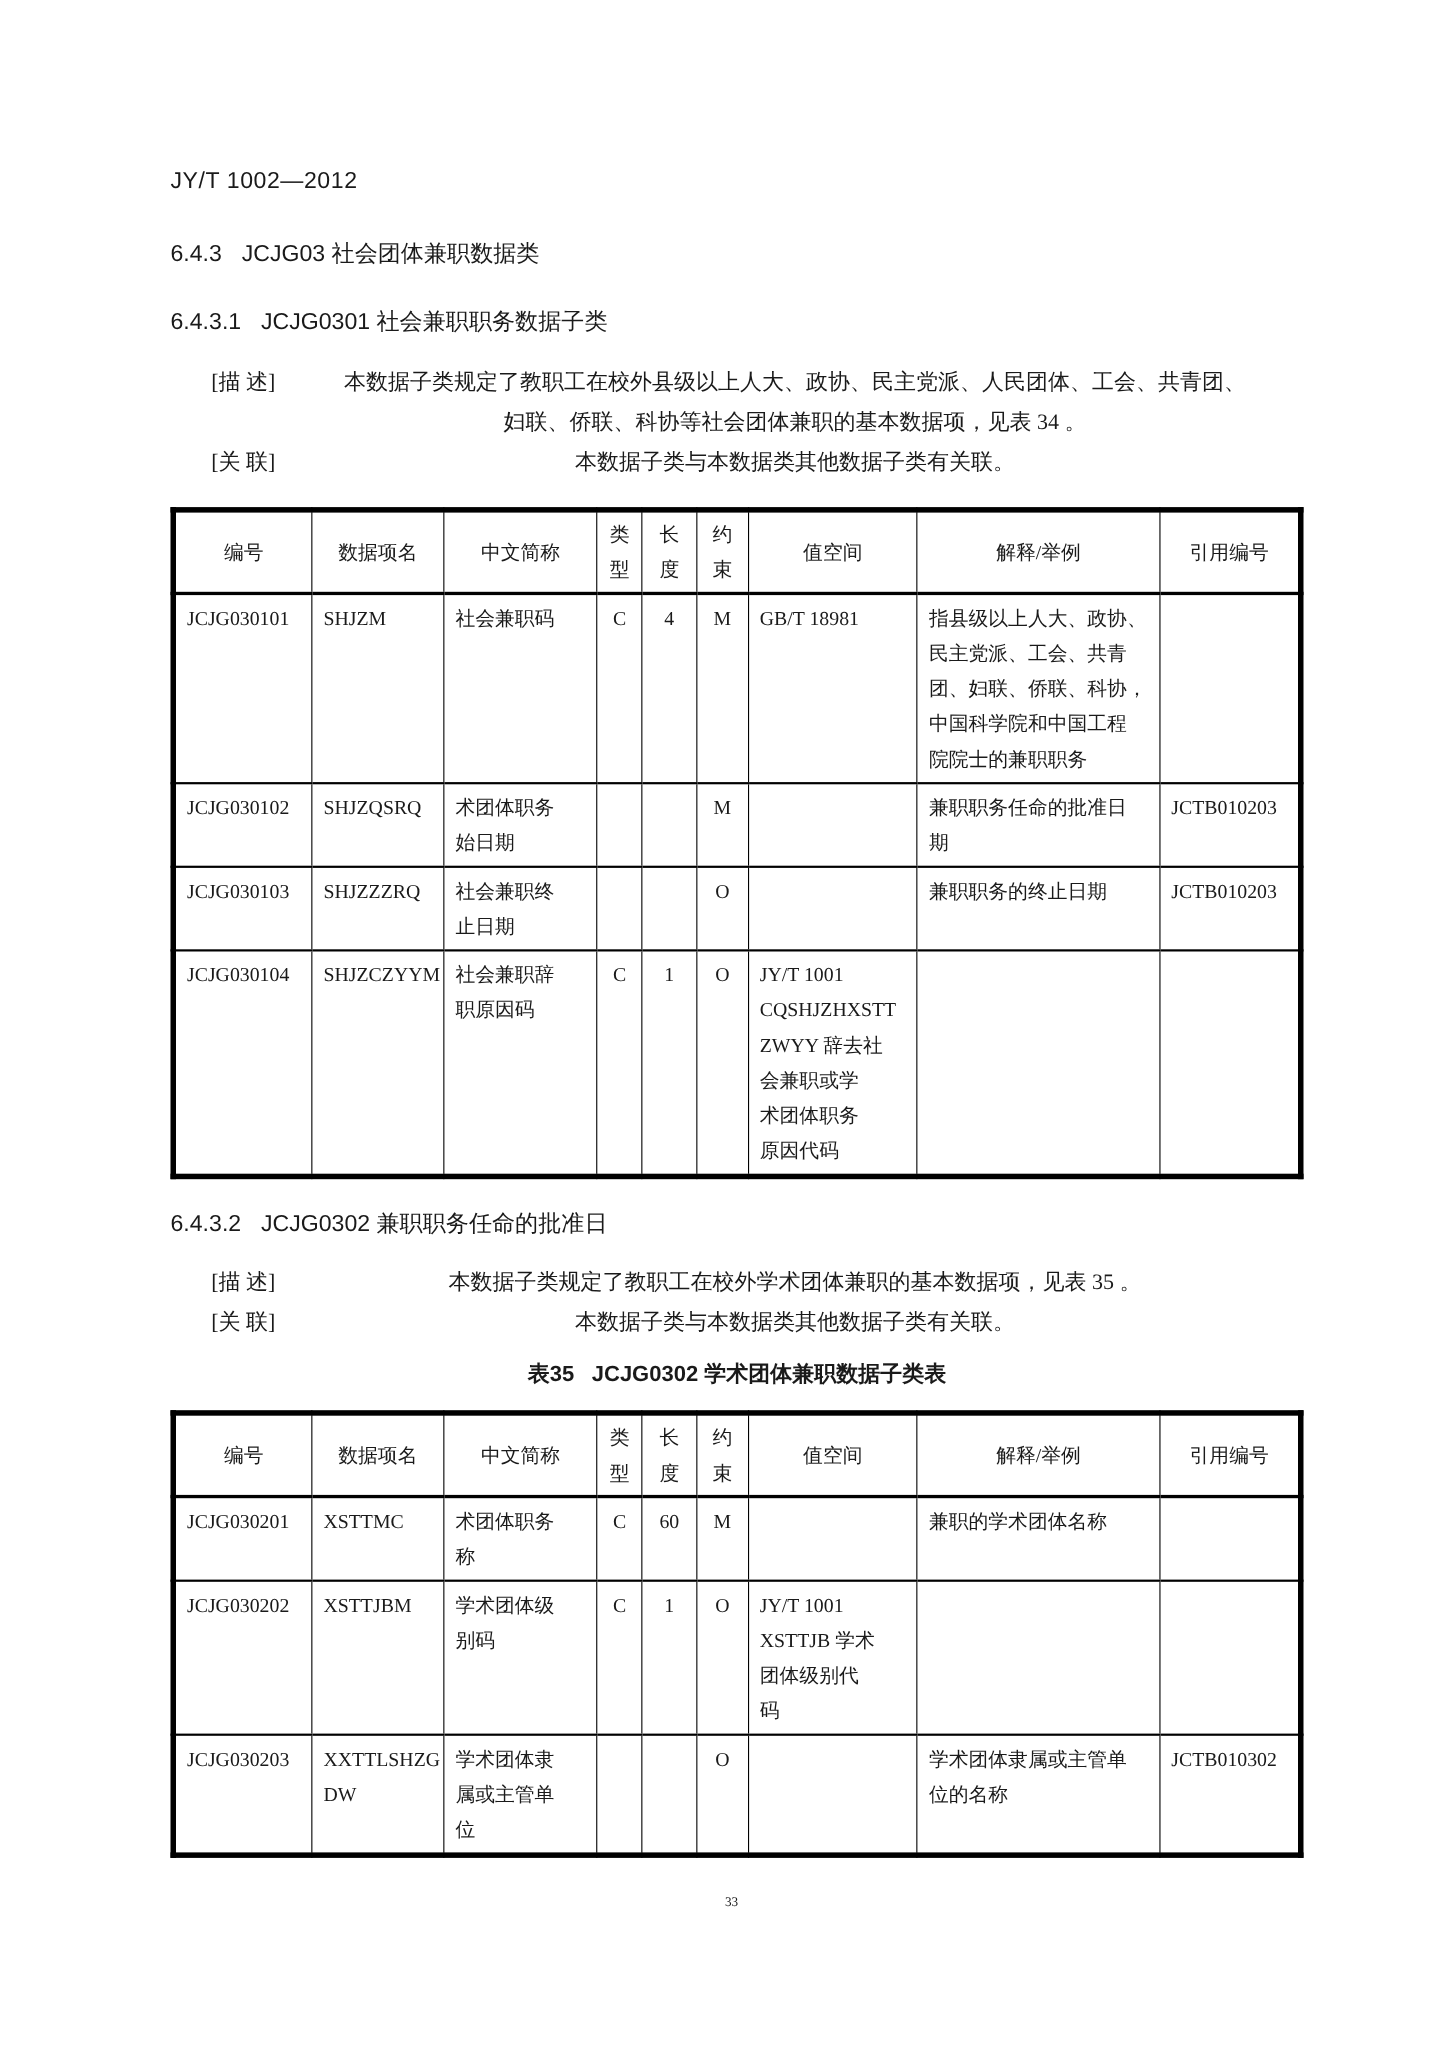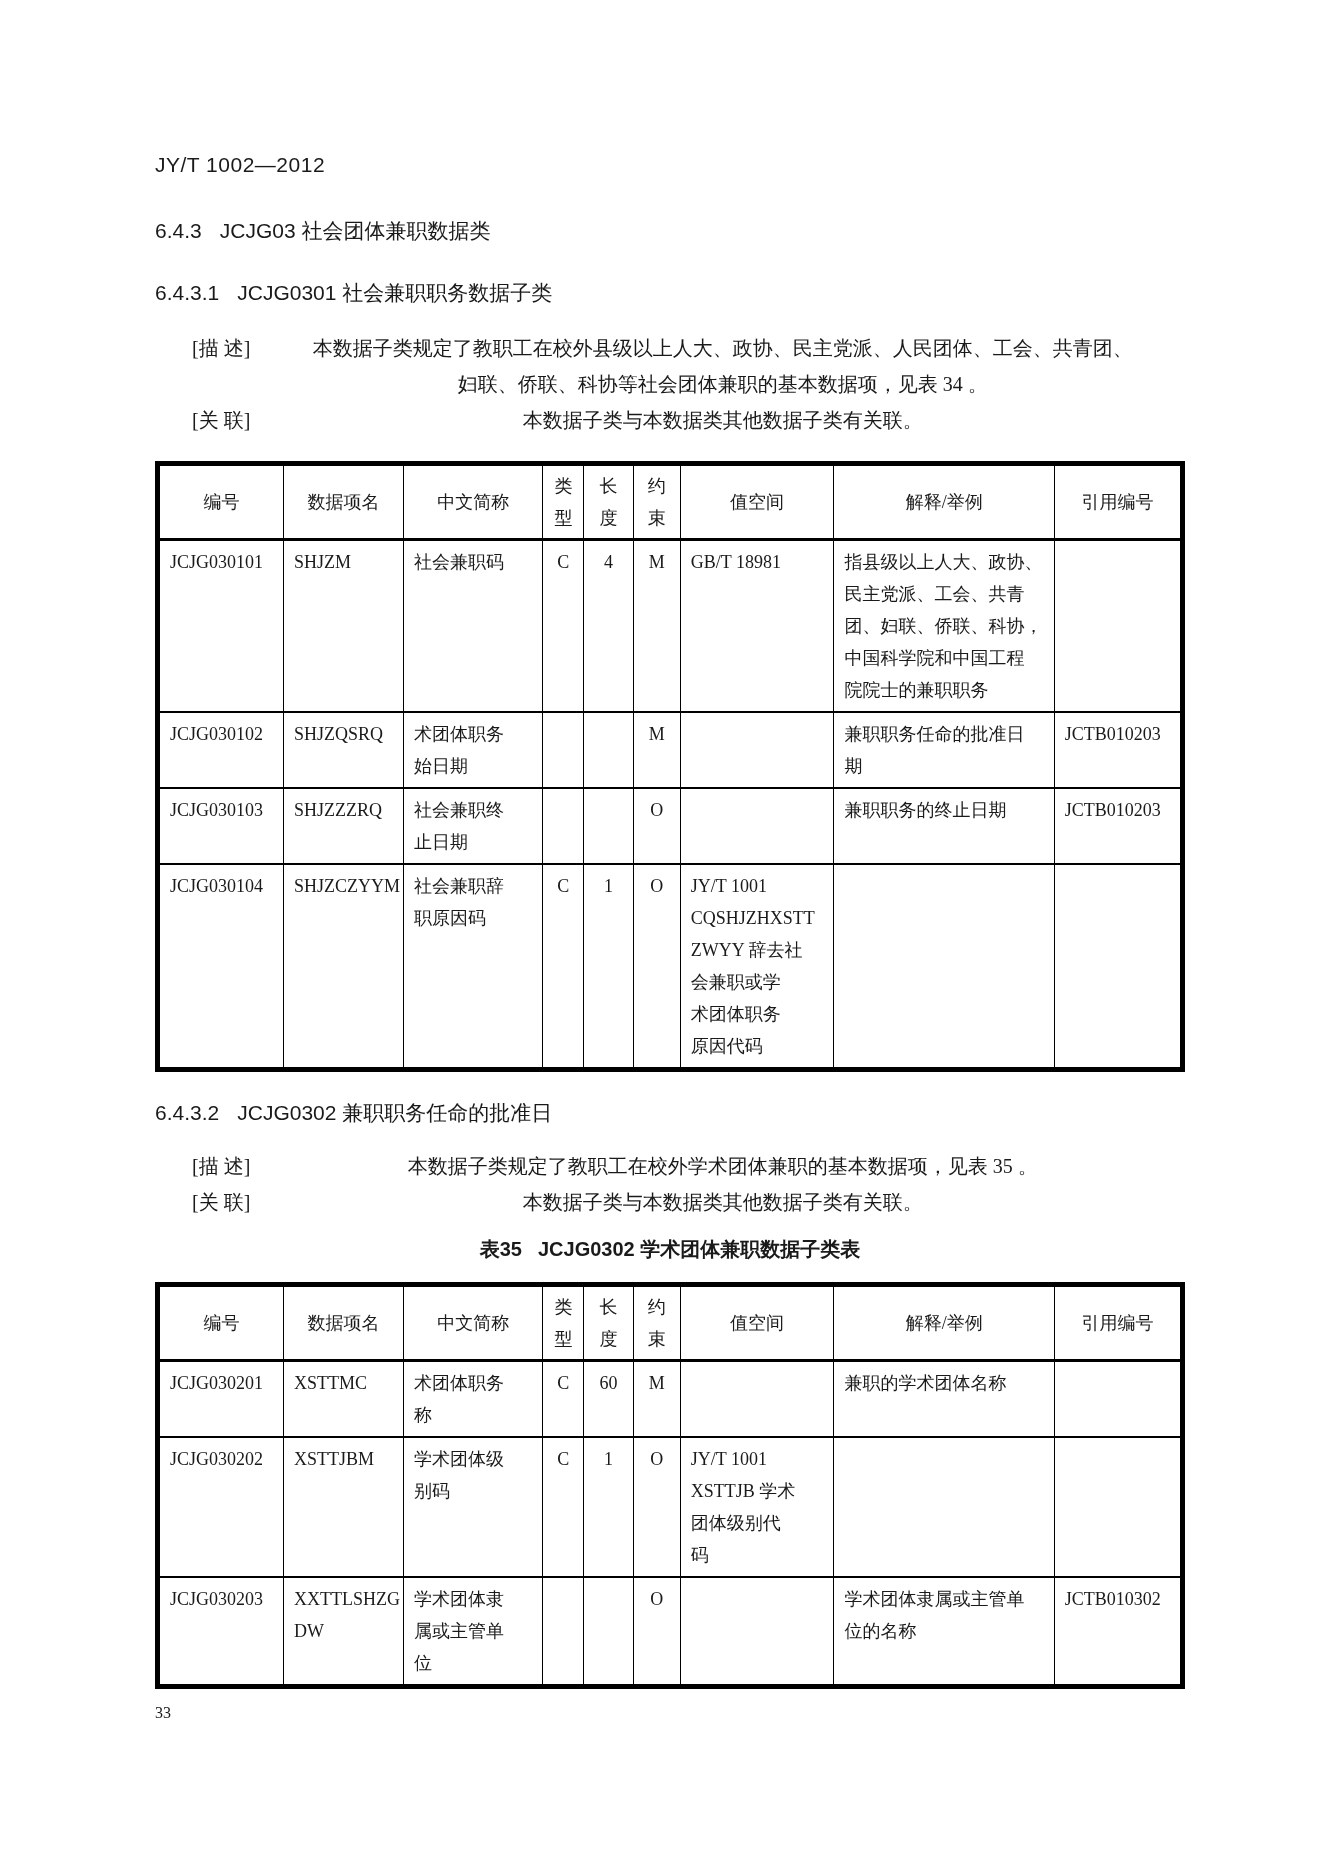--- a/index.html
+++ b/index.html
@@ -77,23 +77,23 @@
     border: 1px solid #000;
     border-top-width: 2px;
     border-bottom-width: 2px;
     overflow: hidden;
   }
   .data-table td.col-3, .data-table td.col-4, .data-table td.col-5 {
     text-align: center; padding-left: 2px; padding-right: 2px;
   }
 
   .page-number {
-    text-align: left;
-    font-size: 16px; line-height: 24px;
-    margin-top: 12px;
+    text-align: center;
+    font-size: 12px; line-height: 24px;
+    margin-top: 28px;
     padding-right: 10px;
   }
 </style>
 </head>
 <body>
 
 <div class="page">
 
   <div class="doc-header">JY/T 1002—2012</div>
 

